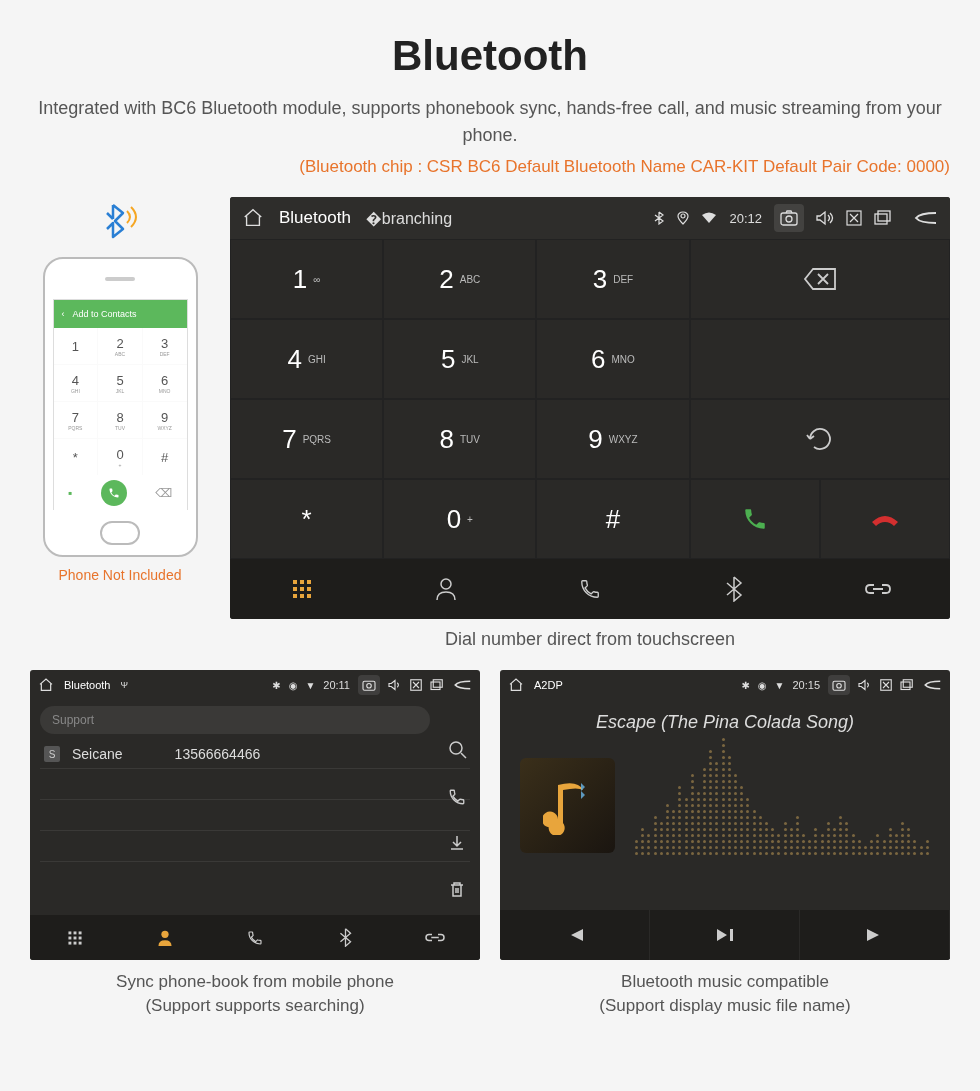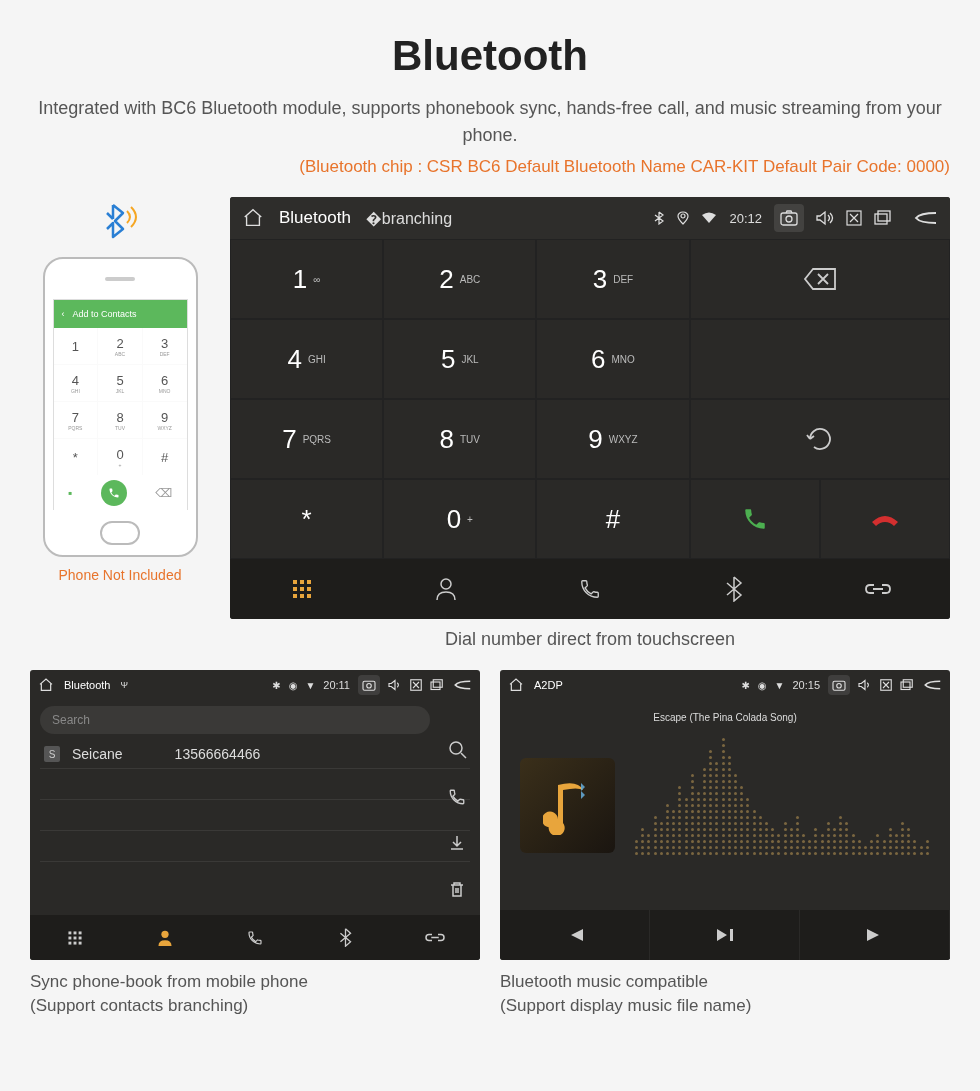--- a/index.html
+++ b/index.html
@@ -48,27 +48,27 @@
 .search-bar { height: 28px; margin: 6px 50px 6px 10px; background: #3a3937; border-radius: 14px; color: #888; font-size: 12px; display: flex; align-items: center; padding: 0 12px; }
 .contact-row { display: flex; align-items: center; padding: 6px 14px; color: #ddd; font-size: 14px; gap: 12px; }
 .contact-badge { width: 16px; height: 16px; background: #555; color: #ccc; font-size: 10px; display: flex; align-items: center; justify-content: center; border-radius: 2px; }
 .side-icons { position: absolute; right: 12px; top: 40px; display: flex; flex-direction: column; gap: 28px; }
 .contacts-body { position: relative; flex: 1; }
 .divider { height: 1px; background: #3a3937; margin: 0 10px; }
 .small-nav { display: flex; height: 45px; background: #1e1d1b; }
 .small-nav-item { flex: 1; display: flex; align-items: center; justify-content: center; cursor: pointer; }
 .music-body { flex: 1; display: flex; align-items: center; padding: 20px; position: relative; }
 .album-art { width: 95px; height: 95px; background: linear-gradient(135deg, #3a2f1a, #1a1510); border-radius: 6px; display: flex; align-items: center; justify-content: center; position: relative; }
-.song-title { position: absolute; top: 12px; left: 50%; transform: translateX(-50%); color: #ddd; font-size: 10px; white-space: nowrap; }
+.song-title { position: absolute; top: 12px; left: 50%; transform: translateX(-50%); color: #ddd; font-size: 18px; white-space: nowrap; font-style: italic; }
 .equalizer { flex: 1; height: 100px; margin-left: 20px; display: flex; align-items: flex-end; gap: 2px; }
 .eq-col { flex: 1; display: flex; flex-direction: column-reverse; gap: 3px; }
 .eq-dot { width: 3px; height: 3px; background: #7a6640; border-radius: 50%; }
 .media-controls { display: flex; height: 50px; background: #1e1d1b; }
 .media-btn { flex: 1; display: flex; align-items: center; justify-content: center; cursor: pointer; border-right: 1px solid #2a2927; }
-.caption-small { text-align: left; font-size: 17px; color: #555; margin-top: 10px; line-height: 1.4; }
+.caption-small { text-align: center; font-size: 17px; color: #555; margin-top: 10px; line-height: 1.4; }
 svg { display: block; }
 </style>
 </head>
 <body>
 
 <div class="container">
   <h1 class="title">Bluetooth</h1>
   <p class="subtitle">Integrated with BC6 Bluetooth module, supports phonebook sync, hands-free call, and music streaming from your phone.</p>
   <p class="specs">(Bluetooth chip : CSR BC6    Default Bluetooth Name CAR-KIT    Default Pair Code: 0000)</p>
 
@@ -367,21 +367,21 @@
                 </svg>
               </span>
             <span>
                 <svg width="20" height="12" viewBox="0 0 26 16">
                   <path fill="none" stroke="#ddd" stroke-width="2.2" d="M24 3 Q8 3 4 8 Q8 13 24 13"></path>
                 </svg>
               </span>
           </div>
         </div>
         <div class="contacts-body">
-          <div class="search-bar">Search</div>
+          <div class="search-bar">Support</div>
           <div class="contact-row">
             <div class="contact-badge">S</div>
             <span>Seicane</span>
             <span style="margin-left:40px">13566664466</span>
           </div>
           <div class="divider"></div>
           <div class="divider" style="margin-top:30px"></div>
           <div class="divider" style="margin-top:30px"></div>
           <div class="divider" style="margin-top:30px"></div>
           <div class="side-icons">
@@ -442,21 +442,21 @@
             </div>
           <div class="small-nav-item">
               <svg width="20" height="15" viewBox="0 0 26 20">
                 <path fill="none" stroke="#ccc" stroke-width="2" d="M9 6 H5 Q1 6 1 10 Q1 14 5 14 H9 M17 6 H21 Q25 6 25 10 Q25 14 21 14 H17 M8 10 H18"></path>
               </svg>
             </div>
         </div>
       </div>
       <div class="caption-small">
         <div>Sync phone-book from mobile phone</div>
-        <div>(Support contacts branching)</div>
+        <div>(Support supports searching)</div>
       </div>
     </div>
 
     <div class="bottom-col">
       <div class="small-screen">
         <div class="small-status">
           <span>
               <svg width="16" height="16" viewBox="0 0 24 24">
                 <path fill="none" stroke="#ddd" stroke-width="1.8" d="M3 11 L12 3 L21 11 M5 10 V20 H19 V10"></path>
               </svg>

